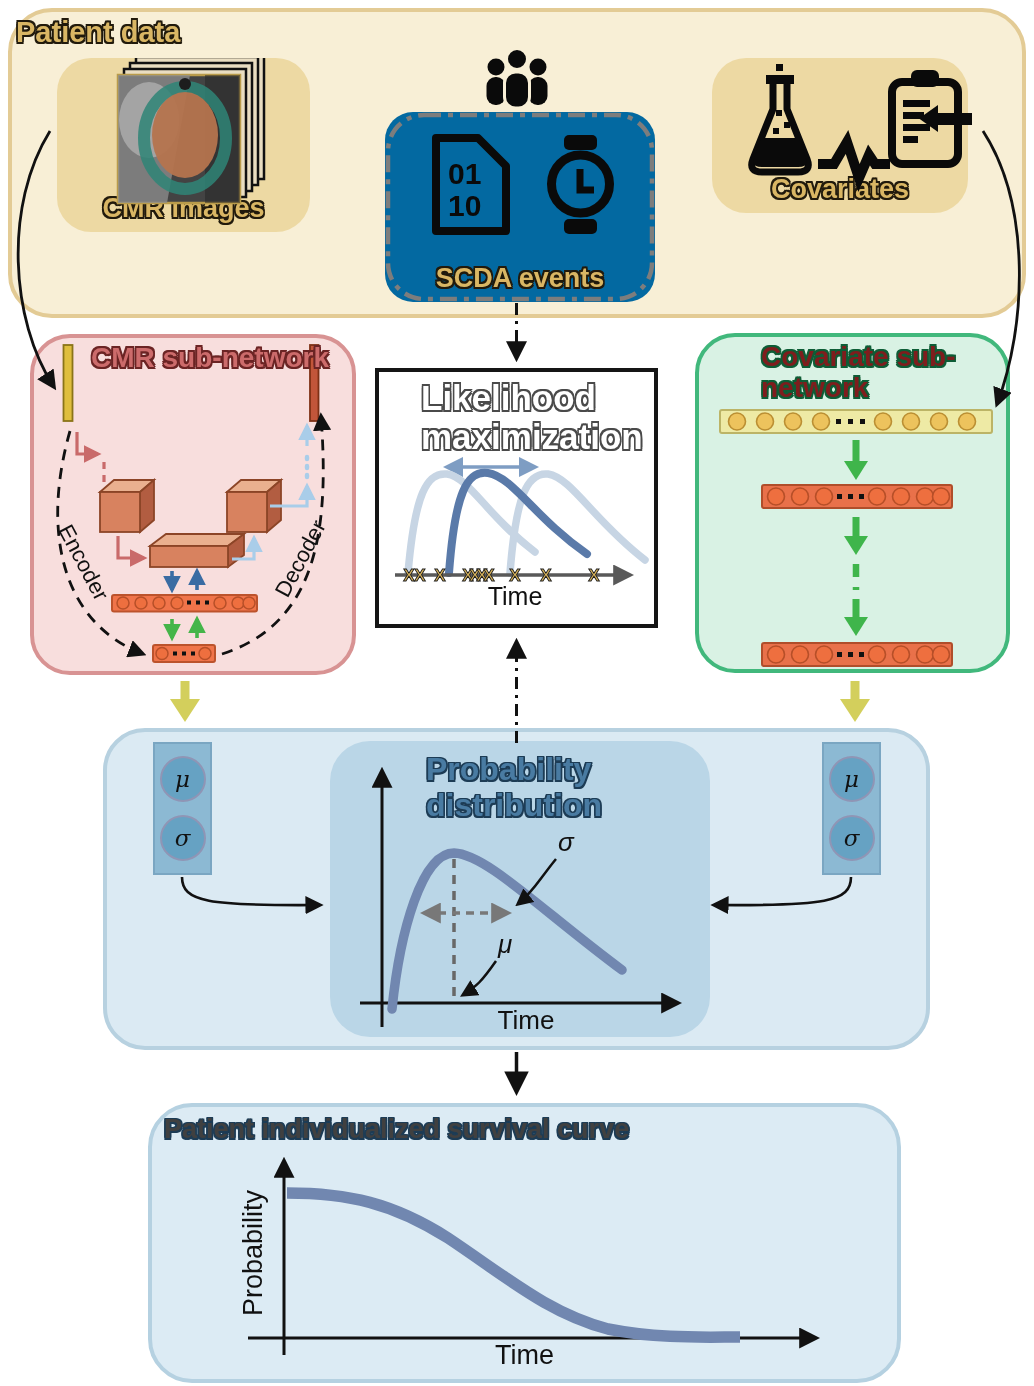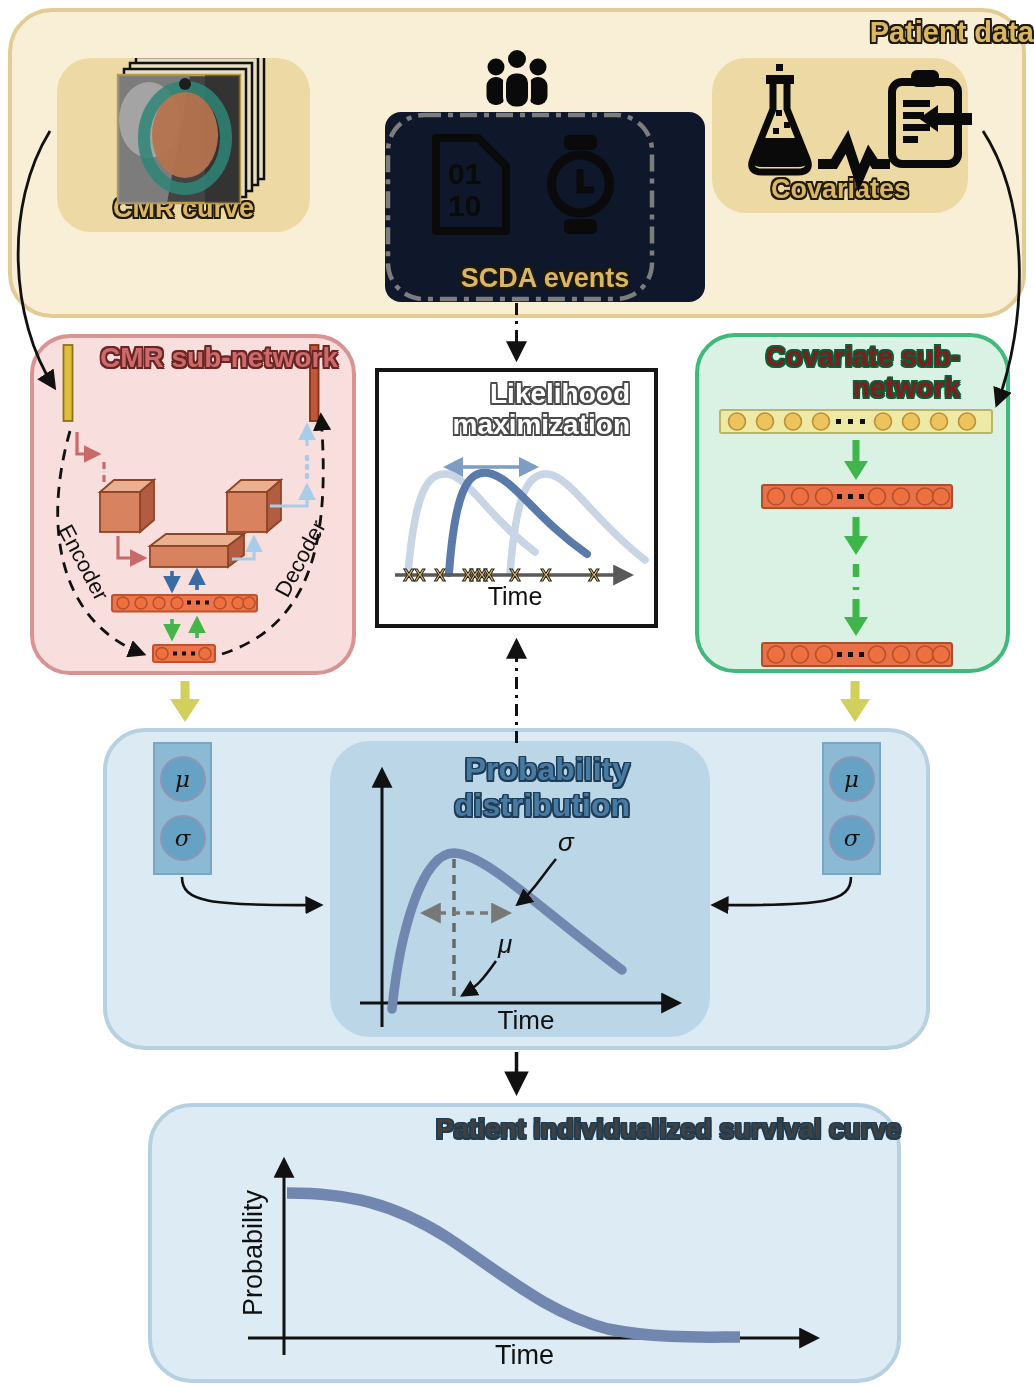--- a/index.html
+++ b/index.html
@@ -1,19 +1,19 @@
 <!DOCTYPE html>
 <html><head>
 <meta charset="utf-8">
 <style>
   html,body{margin:0;padding:0;background:#fff;}
   #canvas{position:relative;width:1034px;height:1386px;background:#fff;overflow:hidden;
           font-family:"Liberation Sans",sans-serif;}
   .abs{position:absolute;box-sizing:border-box;}
-  .title{font-weight:bold;text-align:right;line-height:1.12;padding-left:16px;}
+  .title{font-weight:bold;text-align:left;line-height:1.12;padding-left:16px;}
   
   .o-dark{text-shadow:-1.6px -1.6px 0 #211a0c,1.6px -1.6px 0 #211a0c,-1.6px 1.6px 0 #211a0c,1.6px 1.6px 0 #211a0c,-1.6px 0 0 #211a0c,1.6px 0 0 #211a0c,0 -1.6px 0 #211a0c,0 1.6px 0 #211a0c;}
   .o-maroon{text-shadow:-1.6px -1.6px 0 #6b2424,1.6px -1.6px 0 #6b2424,-1.6px 1.6px 0 #6b2424,1.6px 1.6px 0 #6b2424,-1.6px 0 0 #6b2424,1.6px 0 0 #6b2424,0 -1.6px 0 #6b2424,0 1.6px 0 #6b2424;}
   .o-gray{text-shadow:-1.6px -1.6px 0 #4a4a4a,1.6px -1.6px 0 #4a4a4a,-1.6px 1.6px 0 #4a4a4a,1.6px 1.6px 0 #4a4a4a,-1.6px 0 0 #4a4a4a,1.6px 0 0 #4a4a4a,0 -1.6px 0 #4a4a4a,0 1.6px 0 #4a4a4a;}
   .o-green{text-shadow:-1.6px -1.6px 0 #0e5d36,1.6px -1.6px 0 #0e5d36,-1.6px 1.6px 0 #0e5d36,1.6px 1.6px 0 #0e5d36,-1.6px 0 0 #0e5d36,1.6px 0 0 #0e5d36,0 -1.6px 0 #0e5d36,0 1.6px 0 #0e5d36;}
   .o-navy{text-shadow:-1.5px -1.5px 0 #1d3c55,1.5px -1.5px 0 #1d3c55,-1.5px 1.5px 0 #1d3c55,1.5px 1.5px 0 #1d3c55,-1.5px 0 0 #1d3c55,1.5px 0 0 #1d3c55,0 -1.5px 0 #1d3c55,0 1.5px 0 #1d3c55;}
 
   .gold{color:#d9b664;}
   .patient-outer{left:8px;top:8px;width:1018px;height:310px;background:#f8efd6;border:4px solid #e3cb95;border-radius:44px;}
   .tan-card{background:#edd9a3;border-radius:34px;}
@@ -46,21 +46,21 @@
   <svg class="abs z2" style="left:479px;top:46px;" width="76" height="66" viewBox="0 0 76 66">
     <circle cx="17" cy="21" r="8.5" fill="#0a0a0a"></circle>
     <rect x="7.5" y="31" width="19" height="28" rx="9" fill="#0a0a0a"></rect>
     <circle cx="59" cy="21" r="8.5" fill="#0a0a0a"></circle>
     <rect x="49.5" y="31" width="19" height="28" rx="9" fill="#0a0a0a"></rect>
     <circle cx="38" cy="13" r="10.5" fill="#0a0a0a" stroke="#f8efd6" stroke-width="3"></circle>
     <rect x="25.5" y="26" width="25" height="36" rx="11" fill="#0a0a0a" stroke="#f8efd6" stroke-width="3"></rect>
   </svg>
 
   <div class="abs tan-card z1" style="left:57px;top:58px;width:253px;height:174px;">
-    <div class="card-label gold o-dark">CMR curve</div>
+    <div class="card-label gold o-dark">CMR images</div>
   </div>
   <svg class="abs z2" style="left:105px;top:58px;" width="165" height="150" viewBox="0 0 165 150">
     <defs>
         <clipPath id="mriclip">
           <rect x="13" y="17" width="122" height="128"></rect>
         </clipPath>
       </defs>
     <g>
       <rect x="37" y="-7" width="122" height="128" fill="#e9ddc1" stroke="#111" stroke-width="2.5"></rect>
       <rect x="31" y="-1" width="122" height="128" fill="#e9ddc1" stroke="#111" stroke-width="2.5"></rect>
@@ -71,21 +71,21 @@
     <g clip-path="url(#mriclip)">
       <path d="M13,17 L85,17 L62,145 L13,145 Z" fill="#8f8f8f" opacity="0.75"></path>
       <ellipse cx="44" cy="62" rx="30" ry="38" fill="#c4c4c4" opacity="0.55"></ellipse>
       <rect x="100" y="17" width="35" height="128" fill="#242424" opacity="0.5"></rect>
       <ellipse cx="80" cy="80" rx="41" ry="51" fill="none" stroke="#2f8577" stroke-width="12" opacity="0.85"></ellipse>
       <ellipse cx="80" cy="77" rx="33" ry="43" fill="#b5744e" opacity="0.95"></ellipse>
       <circle cx="80" cy="26" r="6" fill="#1d1d1d"></circle>
     </g>
   </svg>
 
-  <div class="abs z1" style="left:385px;top:112px;width:320px;height:190px;background:#0f172a;border-radius:16px;">
+  <div class="abs z1" style="left:385px;top:112px;width:270px;height:190px;background:#0369a1;border-radius:28px;">
     <svg class="abs" style="left:0;top:0;" width="270" height="190" viewBox="0 0 270 190">
       <rect x="3" y="3" width="264" height="184" rx="36" fill="none" stroke="#7d7d7d" stroke-width="4.5" stroke-dasharray="17 7 5 7"></rect>
     </svg>
     <div class="card-label gold o-dark">SCDA events</div>
   </div>
   <svg class="abs z2" style="left:422px;top:132px;" width="90" height="105" viewBox="0 0 90 105">
     <path d="M14,6 H56 L84,34 V99 H14 Z" fill="none" stroke="#0a0a0a" stroke-width="8" stroke-linejoin="round"></path>
     <text x="26" y="52" font-size="30" font-weight="bold" font-family="DejaVu Sans Mono, monospace" fill="#0a0a0a">01</text>
     <text x="26" y="84" font-size="30" font-weight="bold" font-family="DejaVu Sans Mono, monospace" fill="#0a0a0a">10</text>
   </svg>
@@ -211,21 +211,21 @@
       <rect x="123" y="311" width="62" height="17" rx="2" fill="#f0744a" stroke="#bc532c" stroke-width="2"></rect>
       <circle cx="132" cy="319.5" r="6" fill="#ee6f3f" stroke="#b74f28" stroke-width="1.5"></circle>
       <rect x="143" y="317.5" width="4" height="4" fill="#111"></rect>
       <rect x="152" y="317.5" width="4" height="4" fill="#111"></rect>
       <rect x="161" y="317.5" width="4" height="4" fill="#111"></rect>
       <circle cx="175" cy="319.5" r="6" fill="#ee6f3f" stroke="#b74f28" stroke-width="1.5"></circle>
     </g>
   </svg>
 
   <div class="abs lik-box z1"></div>
-  <div class="abs title o-gray z3" style="left:405px;top:378px;width:225px;font-size:28px;color:#ffffff;">Likelihood maximization</div>
+  <div class="abs title o-gray z3" style="left:405px;top:378px;width:225px;font-size:35px;color:#ffffff;">Likelihood maximization</div>
 
   <svg class="abs z2" style="left:375px;top:368px;" width="283" height="260" viewBox="0 0 283 260">
     <defs>
       <marker id="lk-blue" viewBox="0 0 10 10" refX="8" refY="5" markerWidth="6" markerHeight="6" orient="auto-start-reverse">
         <path d="M0,0 L10,5 L0,10 z" fill="#7e9dc3"></path>
         </marker>
       <marker id="lk-gray" viewBox="0 0 10 10" refX="8" refY="5" markerWidth="6" markerHeight="6" orient="auto-start-reverse">
         <path d="M0,0 L10,5 L0,10 z" fill="#595959"></path>
         </marker>
     </defs>

